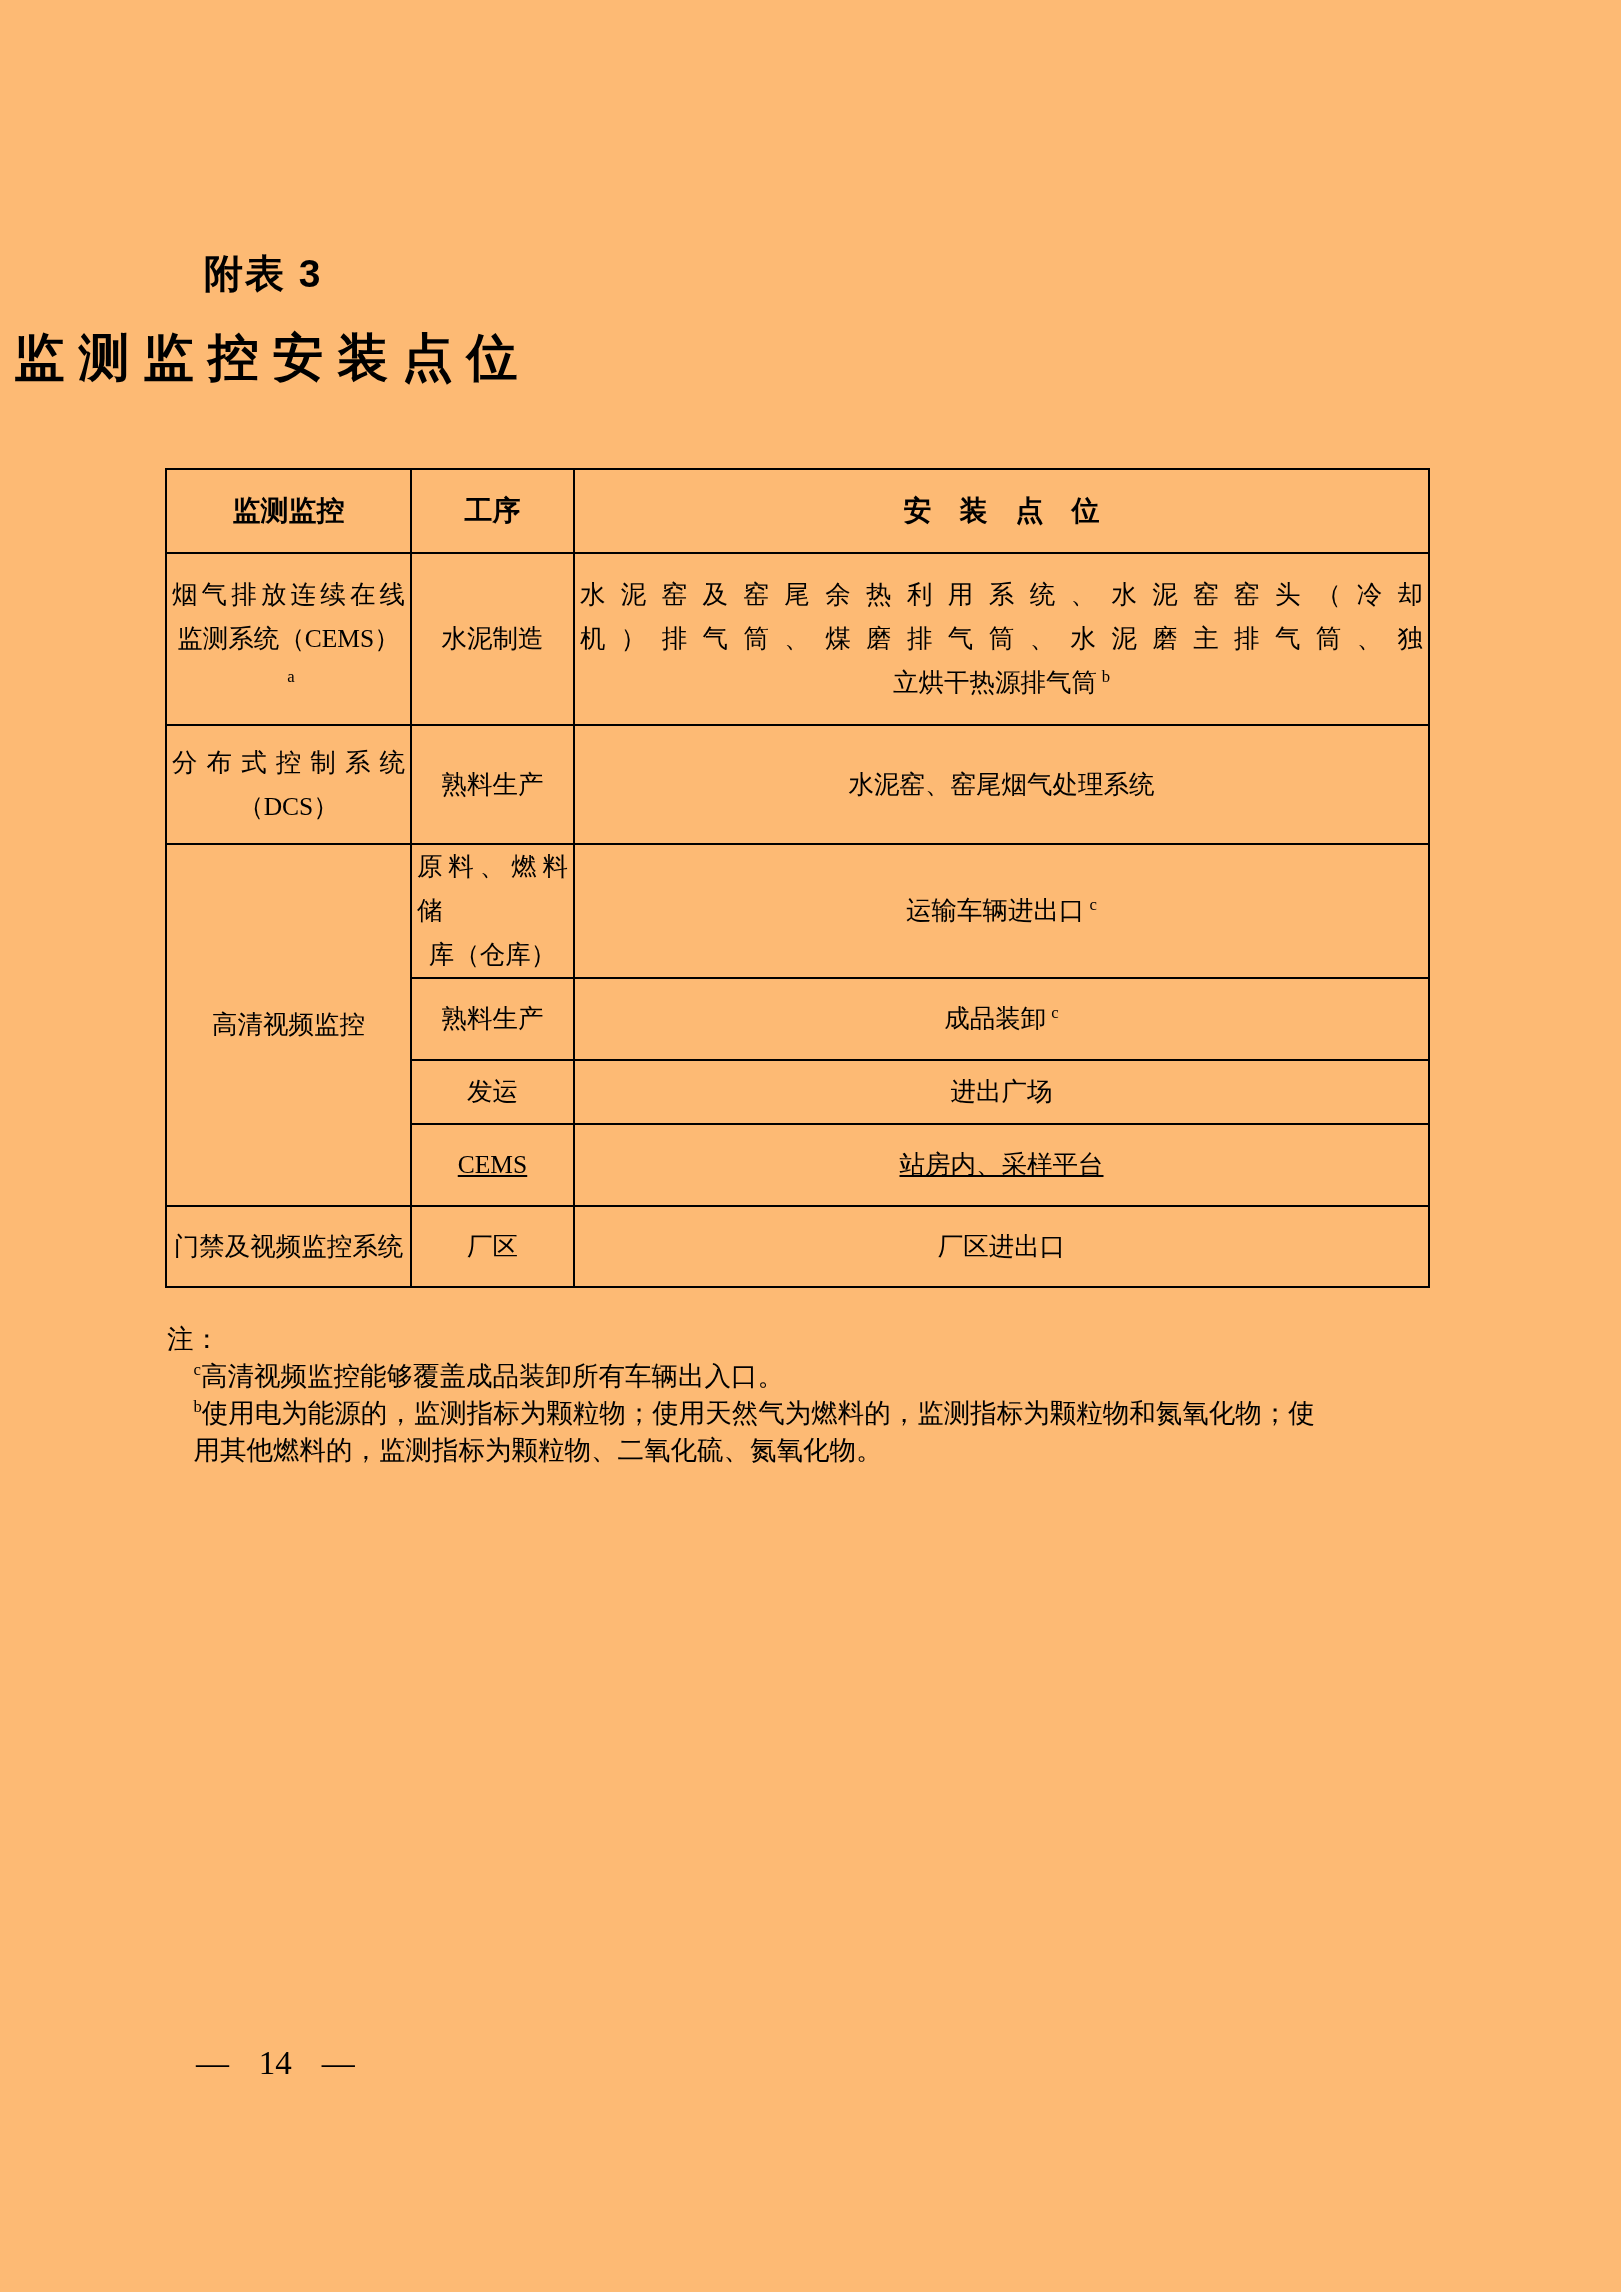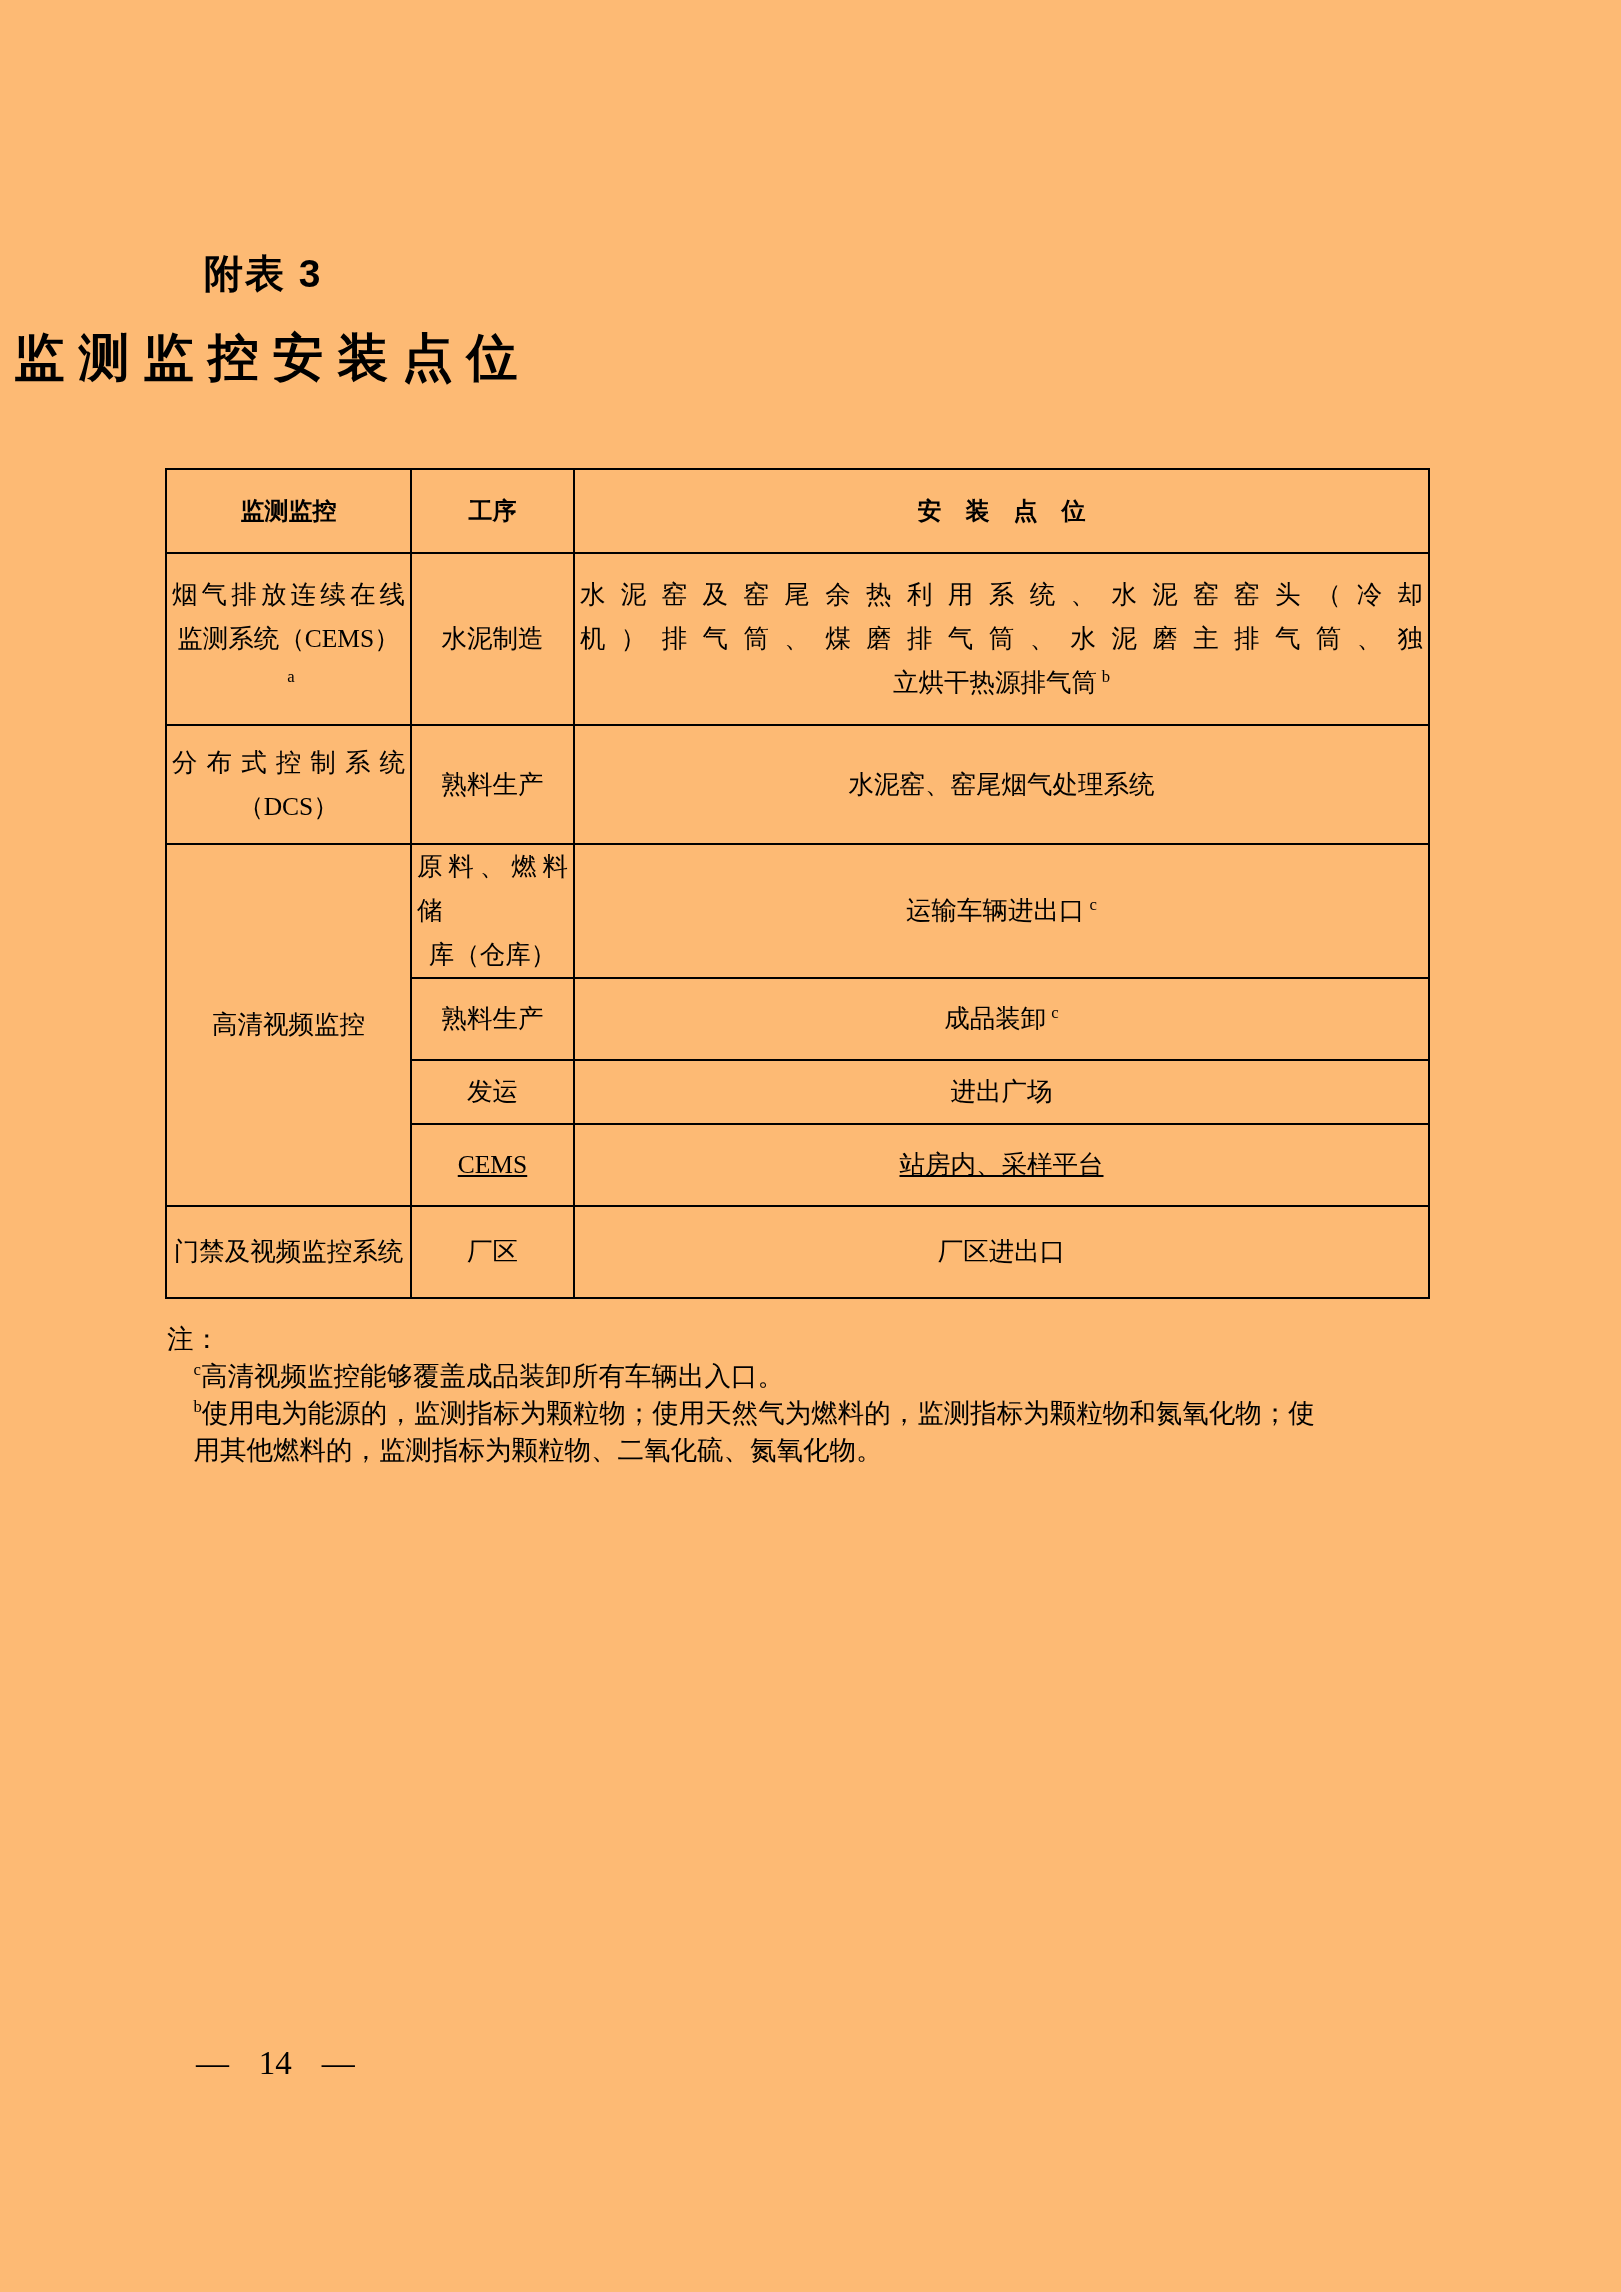--- a/index.html
+++ b/index.html
@@ -54,31 +54,31 @@
     text-align: center;
     padding: 0 4.9px;
     font-size: 25.5px;
     font-weight: normal;
     line-height: 44px;
     overflow: hidden;
   }
   table.points-table th {
     font-family: "Liberation Sans", "DejaVu Sans", sans-serif;
     font-weight: bold;
-    font-size: 24px;
+    font-size: 28px;
     border-radius: 9px;
   }
   tr.h-header { height: 84px; }
   tr.h-r1 { height: 172px; }
   tr.h-r2 { height: 119px; }
   tr.h-r3 { height: 121px; }
   tr.h-r4 { height: 82px; }
   tr.h-r5 { height: 64px; }
   tr.h-r6 { height: 82px; text-decoration: underline; }
-  tr.h-r7 { height: 92px; }
+  tr.h-r7 { height: 81px; }
   .cell-line { display: block; text-align: center; }
   .cell-line.stretch { text-align: justify; text-align-last: justify; }
   .nowrap { white-space: nowrap; }
   sup.note-sup, .cell sup {
     font-size: 16.7px;
     line-height: 0;
     vertical-align: super;
   }
   .cell sup { margin-left: 4.9px; }
   .notes {

